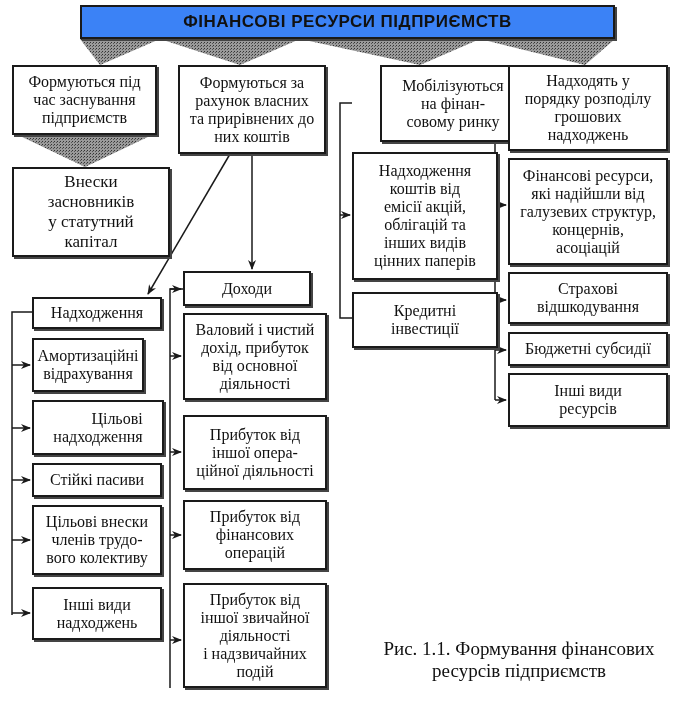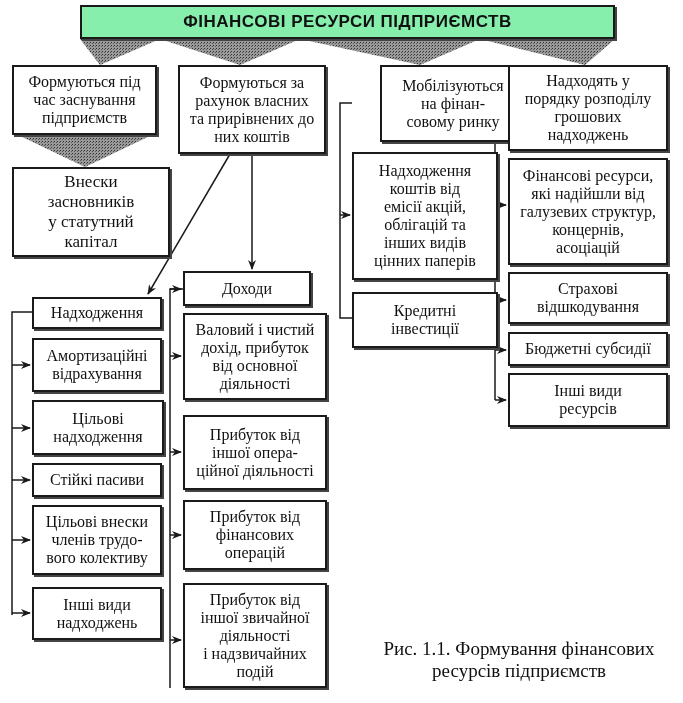--- a/index.html
+++ b/index.html
@@ -3,21 +3,21 @@
 <meta charset="utf-8">
 <style>
   html, body { margin: 0; padding: 0; background: #ffffff; }
   body { width: 683px; height: 703px; position: relative; overflow: hidden;
          font-family: "Liberation Serif", "DejaVu Serif", serif; color: #111; }
   .box { position: absolute; box-sizing: border-box; border: 2px solid #1a1a1a;
          background: #fff; display: flex; align-items: center; justify-content: center;
          text-align: center; font-size: 16px; line-height: 18px; padding: 14px 4px;
          white-space: pre-line; box-shadow: 2px 2px 0 #444; }
   .title { position: absolute; left: 80px; top: 5px; width: 535px; height: 34px;
-           box-sizing: border-box; border: 2px solid #1a1a1a; background: #86efac;
+           box-sizing: border-box; border: 2px solid #1a1a1a; background: #3b82f6;
            display: flex; align-items: center; justify-content: center;
            font-family: "Liberation Sans", sans-serif; font-weight: bold; font-size: 17px;
            letter-spacing: 0.5px; box-shadow: 2px 2px 0 #444; }
   svg.conn { position: absolute; left: 0; top: 0; width: 683px; height: 703px; pointer-events: none; }
   .caption { position: absolute; left: 355px; top: 638px; width: 328px; text-align: center;
              font-size: 19px; line-height: 22px; white-space: pre-line; }
 </style>
 </head>
 <body>
 
@@ -107,23 +107,23 @@
 галузевих структур,
 концернів,
 асоціацій</div>
 <div class="box" style="left:508px;top:272px;width:160px;height:52px;">Страхові
 відшкодування</div>
 <div class="box" style="left:508px;top:332px;width:160px;height:34px;">Бюджетні субсидії</div>
 <div class="box" style="left:508px;top:373px;width:160px;height:54px;">Інші види
 ресурсів</div>
 
 <div class="box" style="left:32px;top:297px;width:130px;height:31px;">Надходження</div>
-<div class="box" style="left:32px;top:338px;width:130px;height:54px;">Амортизаційні
+<div class="box" style="left:32px;top:338px;width:112px;height:54px;">Амортизаційні
 відрахування</div>
-<div class="box" style="left:32px;top:400px;width:132px;height:55px;">Цільові
+<div class="box" style="left:32px;top:400px;width:132px;height:55px;text-align:right;">Цільові
 надходження</div>
 <div class="box" style="left:32px;top:463px;width:130px;height:34px;">Стійкі пасиви</div>
 <div class="box" style="left:32px;top:505px;width:130px;height:70px;">Цільові внески
 членів трудо-
 вого колективу</div>
 <div class="box" style="left:32px;top:587px;width:130px;height:53px;">Інші види
 надходжень</div>
 
 <div class="box" style="left:183px;top:271px;width:128px;height:35px;">Доходи</div>
 <div class="box" style="left:183px;top:313px;width:144px;height:87px;">Валовий і чистий

